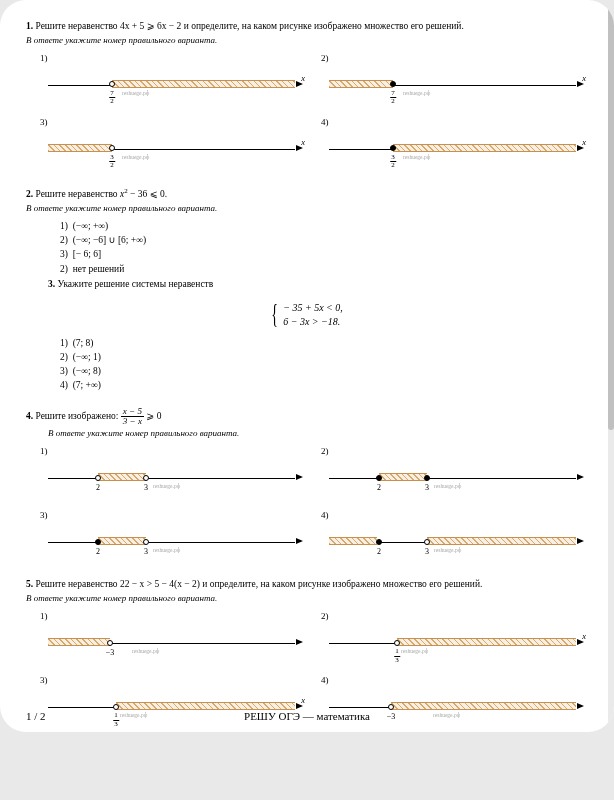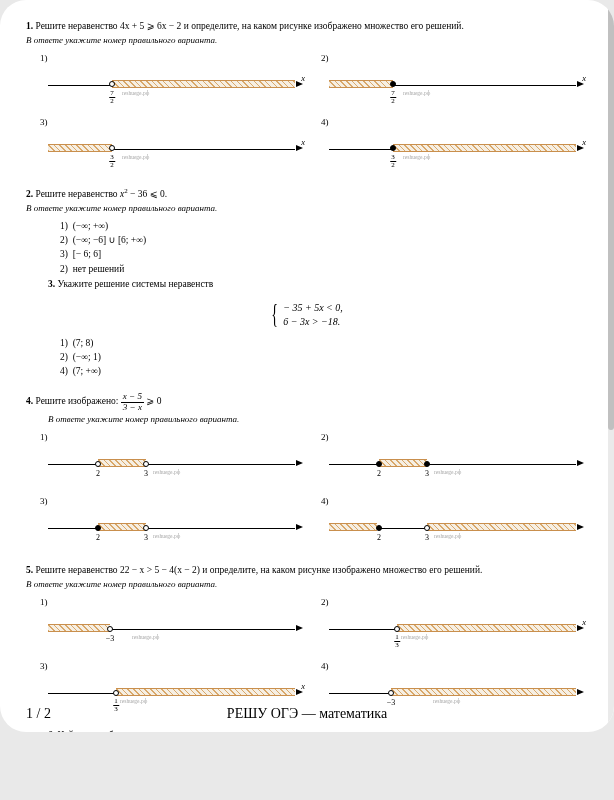--- a/index.html
+++ b/index.html
@@ -194,21 +194,21 @@
     color: #a8a8a8;
     white-space: nowrap;
   }
 
   .footer {
     position: absolute;
     left: 26px;
     right: 26px;
     bottom: 10px;
     display: flex;
-    font-size: 14px;
+    font-size: 11px;
   }
   .footer .pageno {
     width: 120px;
   }
   .footer .center {
     flex: 1;
     text-align: center;
   }
   .footer .right {
     width: 120px;
@@ -333,20 +333,21 @@
     <div class="system">
       <span class="sys-wrap">
         <span class="brace">{</span>
         <span class="sys-line">− 35 + 5x &lt; 0,</span><br>
         <span class="sys-line">6 − 3x &gt; −18.</span>
       </span>
     </div>
     <div class="answers">
       <div>1)  (7; 8)</div>
       <div>2)  (−∞; 1)</div>
+      <div>3)  (−∞; 8)</div>
       <div>4)  (7; +∞)</div>
     </div>
   </div>
 
   <div class="task" style="margin-top:14px;">
     <div class="task-head">
       <span class="tnum">4.</span>
       <span>Решите изображено:</span>
       <span class="frac-inline">
         <span class="num">x − 5</span>

